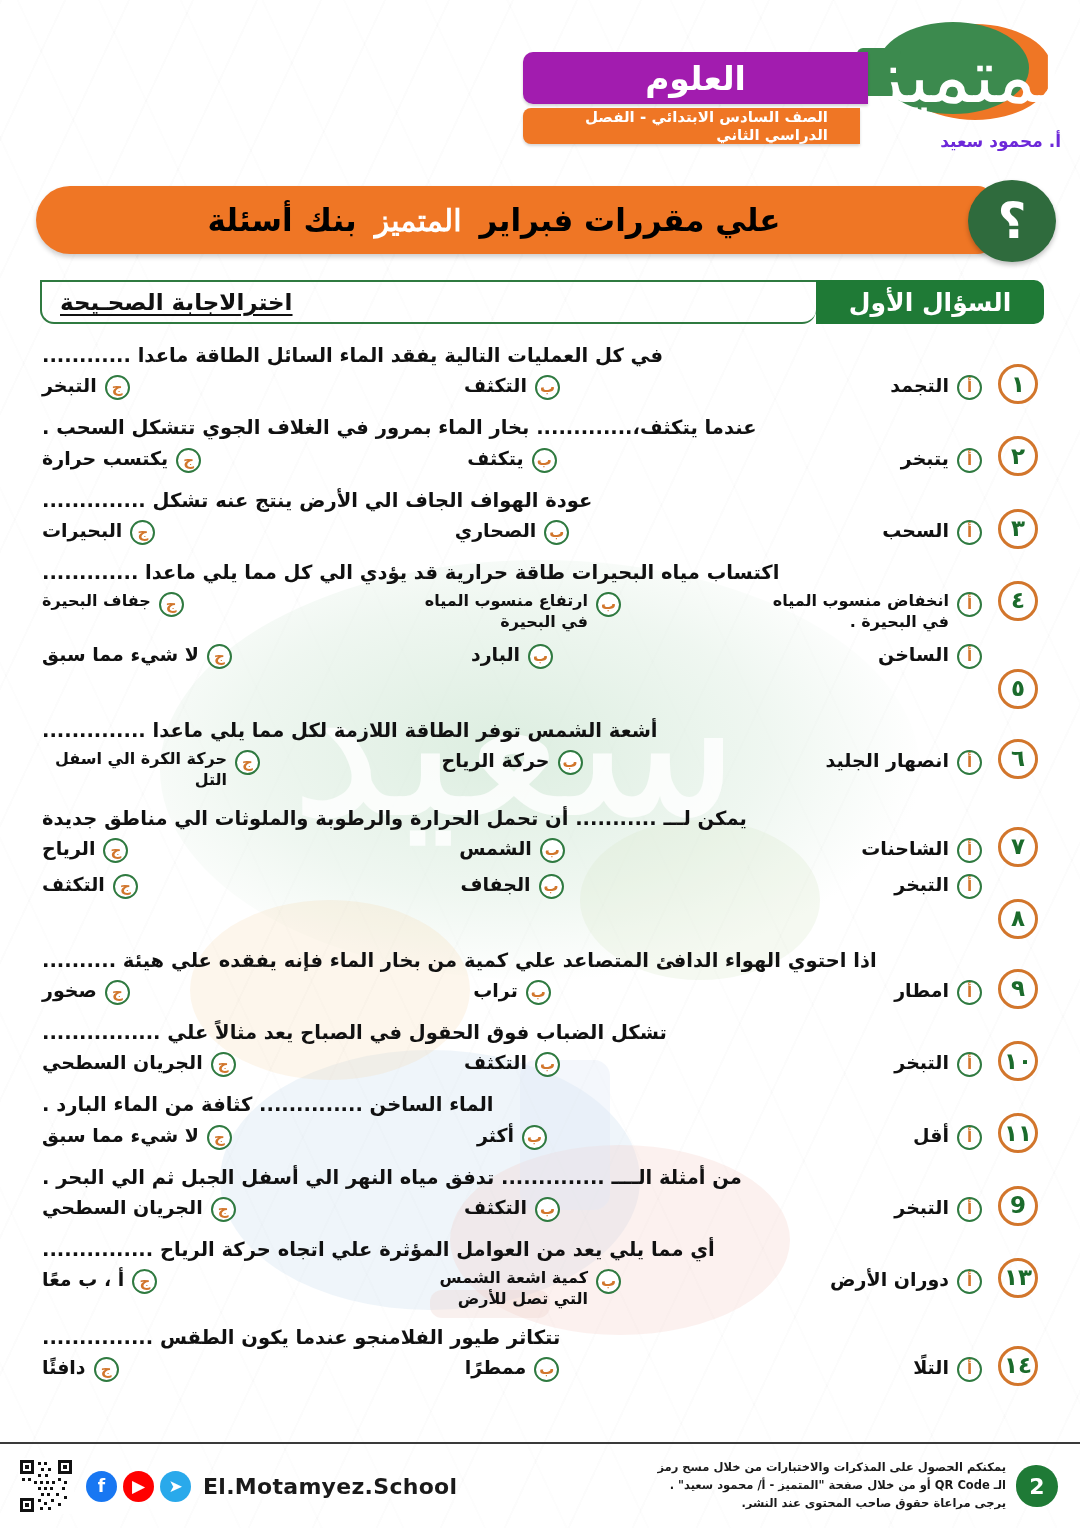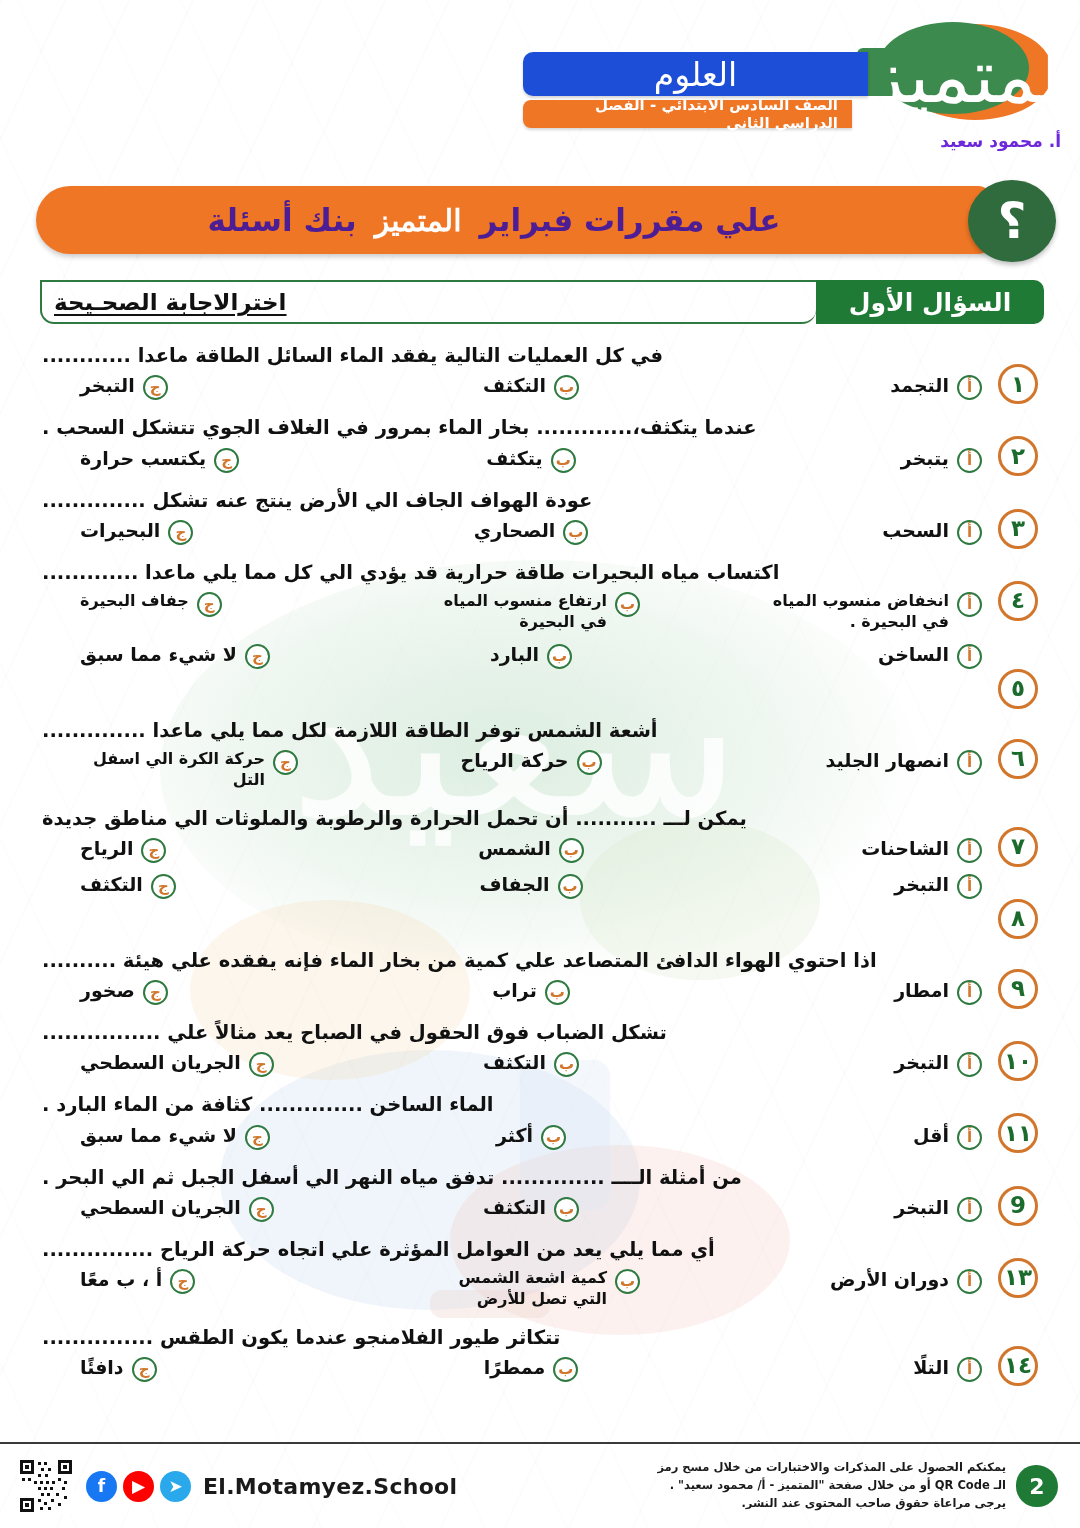--- a/index.html
+++ b/index.html
@@ -64,45 +64,45 @@
     color: #6d28d9;
     letter-spacing: 0.5px;
     white-space: nowrap;
   }
   .title-group {
     position: absolute;
     right: 212px; top: 52px;
     width: 345px;
   }
   .subject-bar {
-    background: #1d4ed8;
+    background: #a21caf;
     color: #ffffff;
     border-radius: 10px 0 0 10px;
-    height: 44px;
+    height: 52px;
     display: flex;
     align-items: center;
     justify-content: center;
     font-size: 33px;
-    font-weight: normal;
+    font-weight: bold;
     letter-spacing: 2px;
     box-shadow: 0 2px 3px rgba(0,0,0,.18);
   }
   .grade-bar {
     margin-top: 4px;
-    margin-right: 16px;
+    margin-right: 8px;
     background: #ef7625;
     color: #ffffff;
     border-radius: 8px 0 0 8px;
-    height: 28px;
+    height: 36px;
     display: flex;
     align-items: center;
     justify-content: center;
     font-size: 15px;
     font-weight: bold;
-    padding: 0 14px;
+    padding: 0 32px;
     box-shadow: 0 2px 3px rgba(0,0,0,.16);
   }
 
   
   .banner-row {
     position: relative;
     margin: 10px 24px 0 36px;
     height: 84px;
   }
   .banner {
@@ -112,21 +112,21 @@
     background: #ef7625;
     border-radius: 34px 14px 14px 34px;
     box-shadow: 0 3px 5px rgba(0,0,0,.2);
     display: flex;
     align-items: center;
     justify-content: center;
     gap: 18px;
     padding: 0 70px 0 30px;
   }
   .banner-text {
-    color: #4c1d95;
+    color: #000000;
     font-size: 31px;
     font-weight: bold;
     letter-spacing: 1px;
     white-space: nowrap;
   }
   .banner-script {
     color: #ffffff;
     font-size: 30px;
     font-weight: bold;
     font-family: "DejaVu Serif", "Liberation Serif", serif;
@@ -169,21 +169,21 @@
     font-weight: bold;
   }
   .section-box {
     flex: 1;
     border: 2px solid #2f7a40;
     border-right: none;
     border-radius: 0 0 14px 14px;
     display: flex;
     align-items: center;
     justify-content: flex-end;
-    padding-left: 12px;
+    padding-left: 18px;
   }
   .section-instruction {
     font-size: 23px;
     font-weight: bold;
     color: #111111;
     text-decoration: underline;
     text-underline-offset: 4px;
     padding-right: 0;
     margin-right: 110px;
     letter-spacing: 0.5px;
@@ -261,21 +261,20 @@
     line-height: 1;
     background: #ffffff;
     margin-top: 1px;
   }
   .opt-text {
     font-size: 19px;
     font-weight: bold;
     color: #111111;
     line-height: 1.25;
     max-width: 185px;
-    margin-left: 38px;
   }
   .opt-text.small { font-size: 16px; line-height: 1.3; }
 
   
   .footer {
     position: absolute;
     left: 0; right: 0; bottom: 0;
     height: 86px;
     border-top: 2px solid #3a3a3a;
     display: flex;

